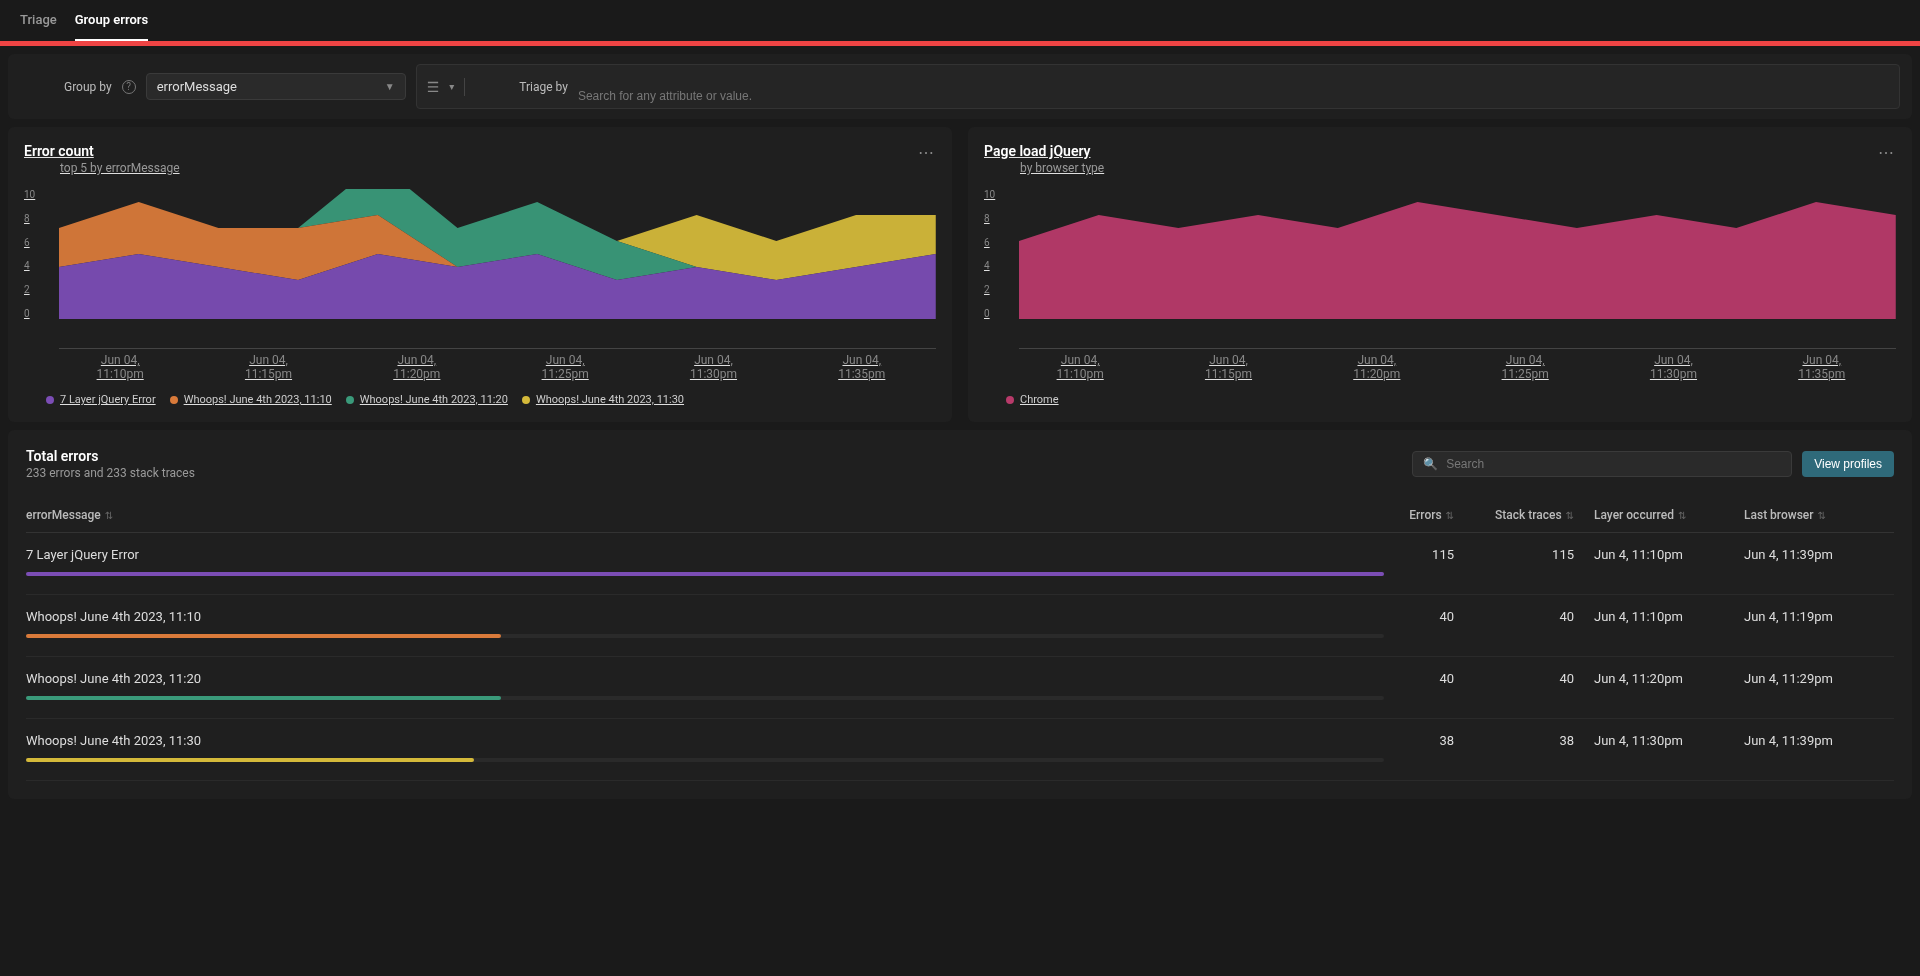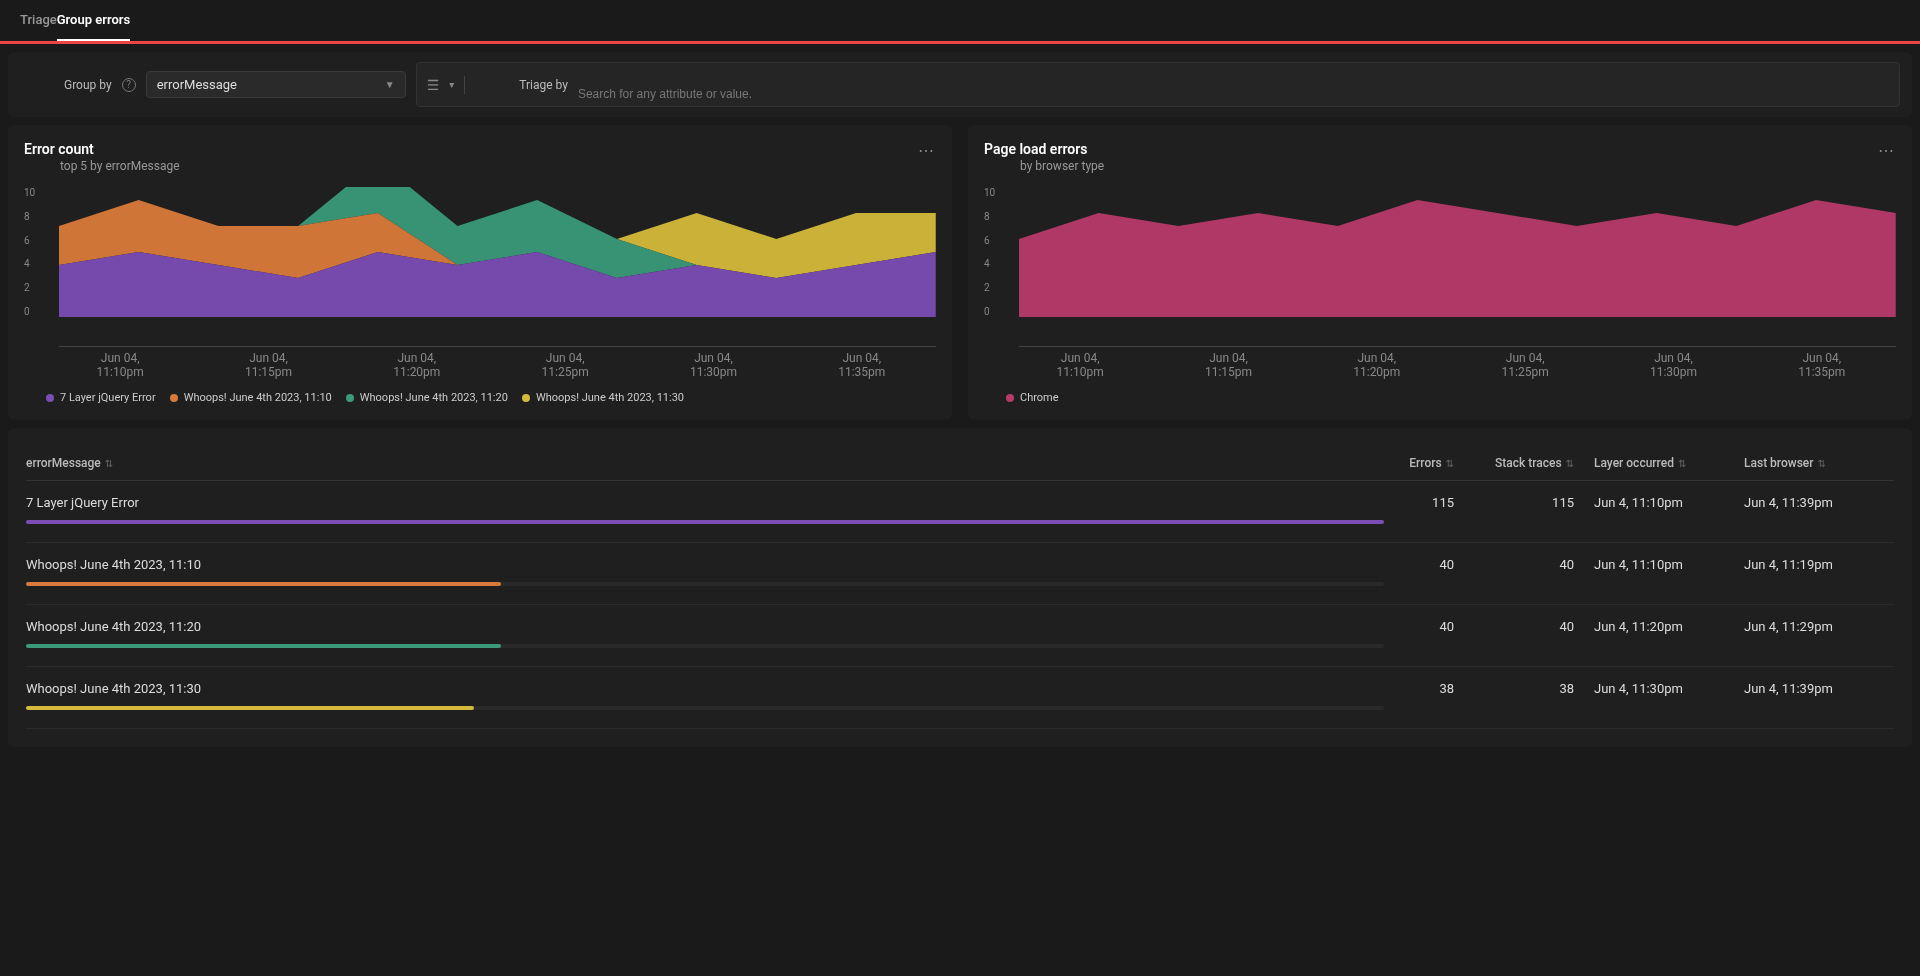--- a/index.html
+++ b/index.html
@@ -5,23 +5,23 @@
     * { margin: 0; padding: 0; box-sizing: border-box; }
     body {
       background: #1a1a1a;
       color: #e0e0e0;
       font-family: -apple-system, BlinkMacSystemFont, "Segoe UI", Roboto, sans-serif;
       font-size: 13px;
       padding: 0;
     }
     .tabs {
       display: flex;
-      gap: 0;
+      gap: 18px;
       padding: 0 20px;
-      border-bottom: 3px solid #ef4444;
+      border-bottom: 5px solid #ef4444;
       background: #1a1a1a;
     }
     .tab {
       padding: 12px 0;
       color: #999;
       font-weight: 500;
       cursor: pointer;
       border-bottom: 2px solid transparent;
     }
     .tab.active {
@@ -85,20 +85,21 @@
       flex: 1;
       font-size: 12px;
       outline: none;
       margin-top: 19px;
     }
     .filter-input::placeholder { color: #777; }
     .charts-row {
       display: flex;
       gap: 16px;
       padding: 0 8px 8px 8px;
+      text-decoration: underline;
     }
     .chart-panel {
       flex: 1;
       background: #1f1f1f;
       border-radius: 6px;
       padding: 16px;
       position: relative;
     }
     .chart-title { font-weight: 600; font-size: 14px; color: #fff; }
     .chart-subtitle { font-size: 12px; color: #999; margin-top: 2px; margin-left: 36px; }
@@ -298,21 +299,21 @@
           <span>Whoops! June 4th 2023, 11:20</span>
         </div>
         <div class="legend-item">
           <span class="legend-dot" style="background: rgb(212, 185, 58);"></span>
           <span>Whoops! June 4th 2023, 11:30</span>
         </div>
       </div>
   </div>
 
   <div class="chart-panel">
-    <div class="chart-title">Page load errors</div>
+    <div class="chart-title">Page load jQuery</div>
     <div class="chart-subtitle">by browser type</div>
     <div class="chart-menu">⋯</div>
     <div class="chart-area">
       <div class="y-axis" id="y-axis-1">
           <span>10</span>
           <span>8</span>
           <span>6</span>
           <span>4</span>
           <span>2</span>
           <span>0</span>
@@ -334,20 +335,33 @@
     <div class="legend" id="legend-1">
         <div class="legend-item">
           <span class="legend-dot" style="background: rgb(184, 58, 106);"></span>
           <span>Chrome</span>
         </div>
       </div>
   </div>
 </div>
 
 <div class="table-panel">
+  <div class="table-header-row">
+    <div>
+      <div class="table-title">Total errors</div>
+      <div class="table-subtitle">233 errors and 233 stack traces</div>
+    </div>
+    <div class="table-controls">
+      <div class="search-box">
+        <span class="search-icon">🔍</span>
+        <input class="search-input" placeholder="Search" style="">
+      </div>
+      <button class="view-profiles-btn">View profiles</button>
+    </div>
+  </div>
   <div class="data-head">
     <div><span>errorMessage</span><span class="sort-icon">⇅</span></div>
     <div class="th-right"><span>Errors</span><span class="sort-icon">⇅</span></div>
     <div class="th-right"><span>Stack traces</span><span class="sort-icon">⇅</span></div>
     <div><span>Layer occurred</span><span class="sort-icon">⇅</span></div>
     <div><span>Last browser</span><span class="sort-icon">⇅</span></div>
   </div>
   <div id="table-body">
       <div class="data-row">
         <div>

